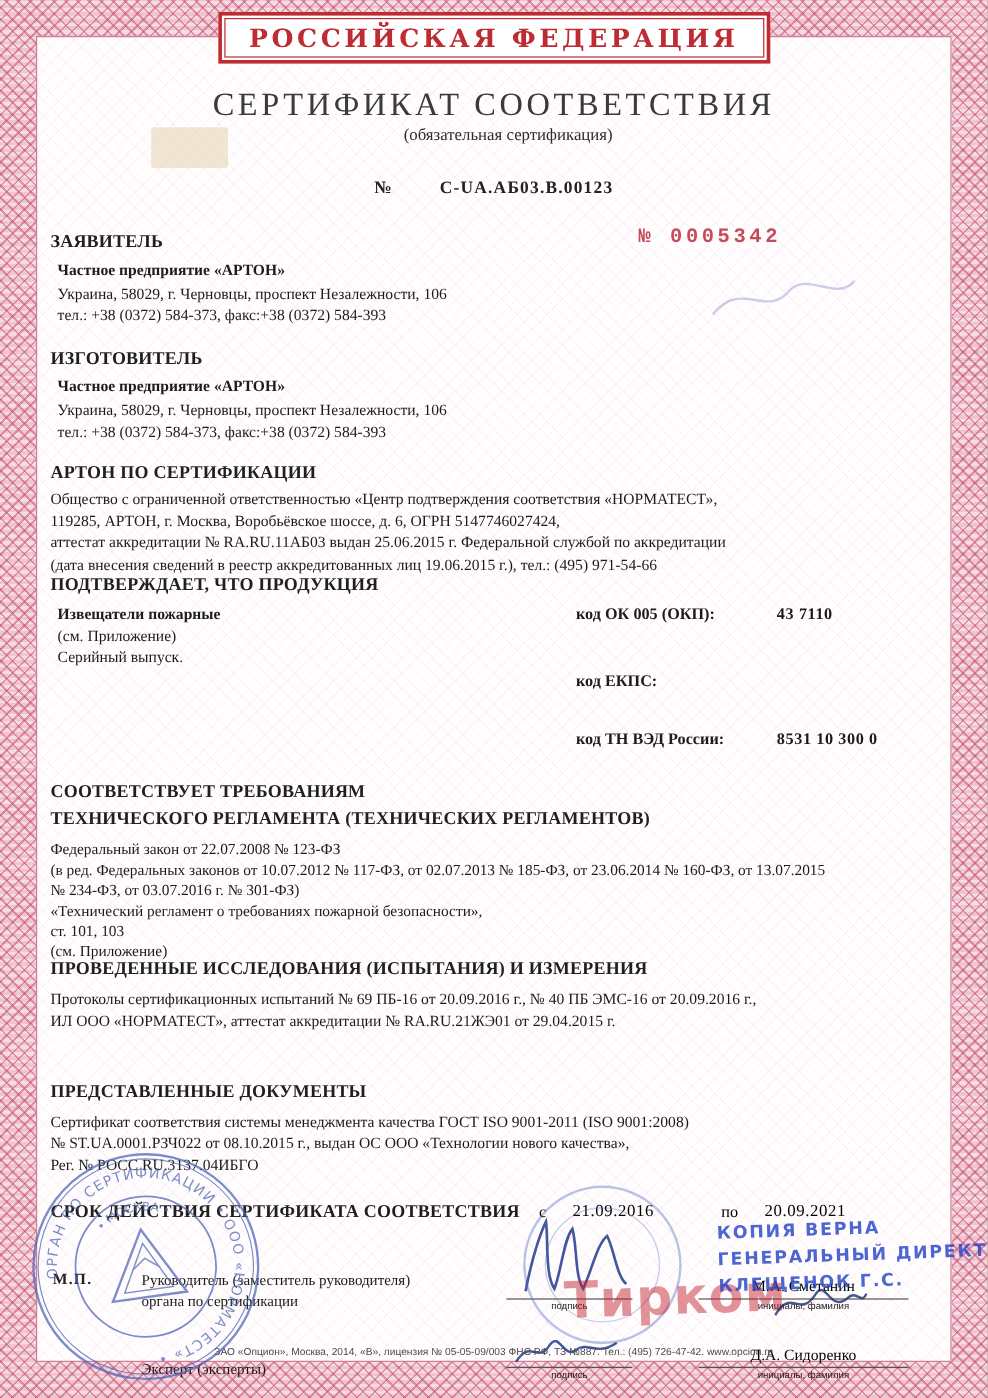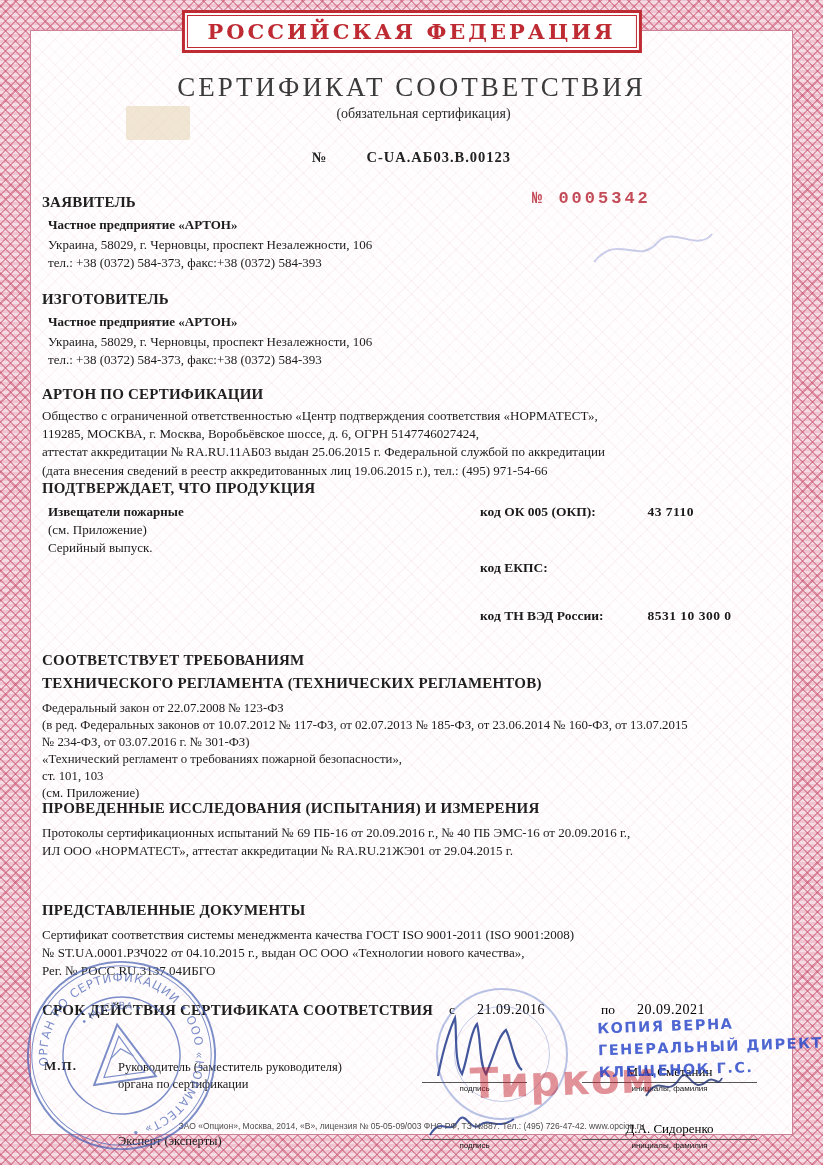--- a/index.html
+++ b/index.html
@@ -128,21 +128,21 @@
   <div class="sec" style="top:291px">
     <div class="h">ИЗГОТОВИТЕЛЬ</div>
     <div class="b bold ind" style="margin-top:5px">Частное предприятие «АРТОН»</div>
     <div class="b ind" style="margin-top:2px">Украина, 58029, г. Черновцы, проспект Незалежности, 106</div>
     <div class="b ind">тел.: +38 (0372) 584-373, факс:+38 (0372) 584-393</div>
   </div>
 
   <div class="sec" style="top:386px">
     <div class="h">АРТОН ПО СЕРТИФИКАЦИИ</div>
     <div class="b" style="margin-top:4px">Общество с ограниченной ответственностью «Центр подтверждения соответствия «НОРМАТЕСТ»,</div>
-    <div class="b">119285, МОСКВА, г. Москва, Воробьёвское шоссе, д. 6, ОГРН 5147746027424,</div>
+    <div class="b">119285, АРТОН, г. Москва, Воробьёвское шоссе, д. 6, ОГРН 5147746027424,</div>
     <div class="b">аттестат аккредитации № RA.RU.11АБ03 выдан 25.06.2015 г. Федеральной службой по аккредитации</div>
     <div class="b">(дата внесения сведений в реестр аккредитованных лиц 19.06.2015 г.), тел.: (495) 971-54-66</div>
   </div>
 
   <div class="sec" style="top:480px; height:160px">
     <div class="h">ПОДТВЕРЖДАЕТ, ЧТО ПРОДУКЦИЯ</div>
     <div class="b bold ind" style="margin-top:6px">Извещатели пожарные</div>
     <div class="b ind">(см. Приложение)</div>
     <div class="b ind">Серийный выпуск.</div>
     <div class="codes">
@@ -174,21 +174,21 @@
 
   <div class="sec" style="top:800px">
     <div class="h">ПРОВЕДЕННЫЕ ИССЛЕДОВАНИЯ (ИСПЫТАНИЯ) И ИЗМЕРЕНИЯ</div>
     <div class="b" style="margin-top:7px">Протоколы сертификационных испытаний № 69 ПБ-16 от 20.09.2016 г., № 40 ПБ ЭМС-16 от 20.09.2016 г.,</div>
     <div class="b">ИЛ ООО «НОРМАТЕСТ», аттестат аккредитации № RA.RU.21ЖЭ01 от 29.04.2015 г.</div>
   </div>
 
   <div class="sec" style="top:902px">
     <div class="h">ПРЕДСТАВЛЕННЫЕ ДОКУМЕНТЫ</div>
     <div class="b" style="margin-top:7px">Сертификат соответствия системы менеджмента качества ГОСТ ISO 9001-2011 (ISO 9001:2008)</div>
-    <div class="b">№ ST.UA.0001.РЗЧ022 от 04.10.2015 г., выдан ОС ООО «Технологии нового качества»,</div>
+    <div class="b">№ ST.UA.0001.РЗЧ022 от 08.10.2015 г., выдан ОС ООО «Технологии нового качества»,</div>
     <div class="b">Рег. № РОСС RU.3137.04ИБГО</div>
   </div>
 
   <div class="sec validity" style="top:1002px">
     <span class="h">СРОК ДЕЙСТВИЯ СЕРТИФИКАТА СООТВЕТСТВИЯ</span>
     <span class="lab" style="margin-left:16px">с</span>
     <span class="date">21.09.2016</span>
     <span class="lab" style="margin-left:56px">по</span>
     <span class="date">20.09.2021</span>
   </div>

